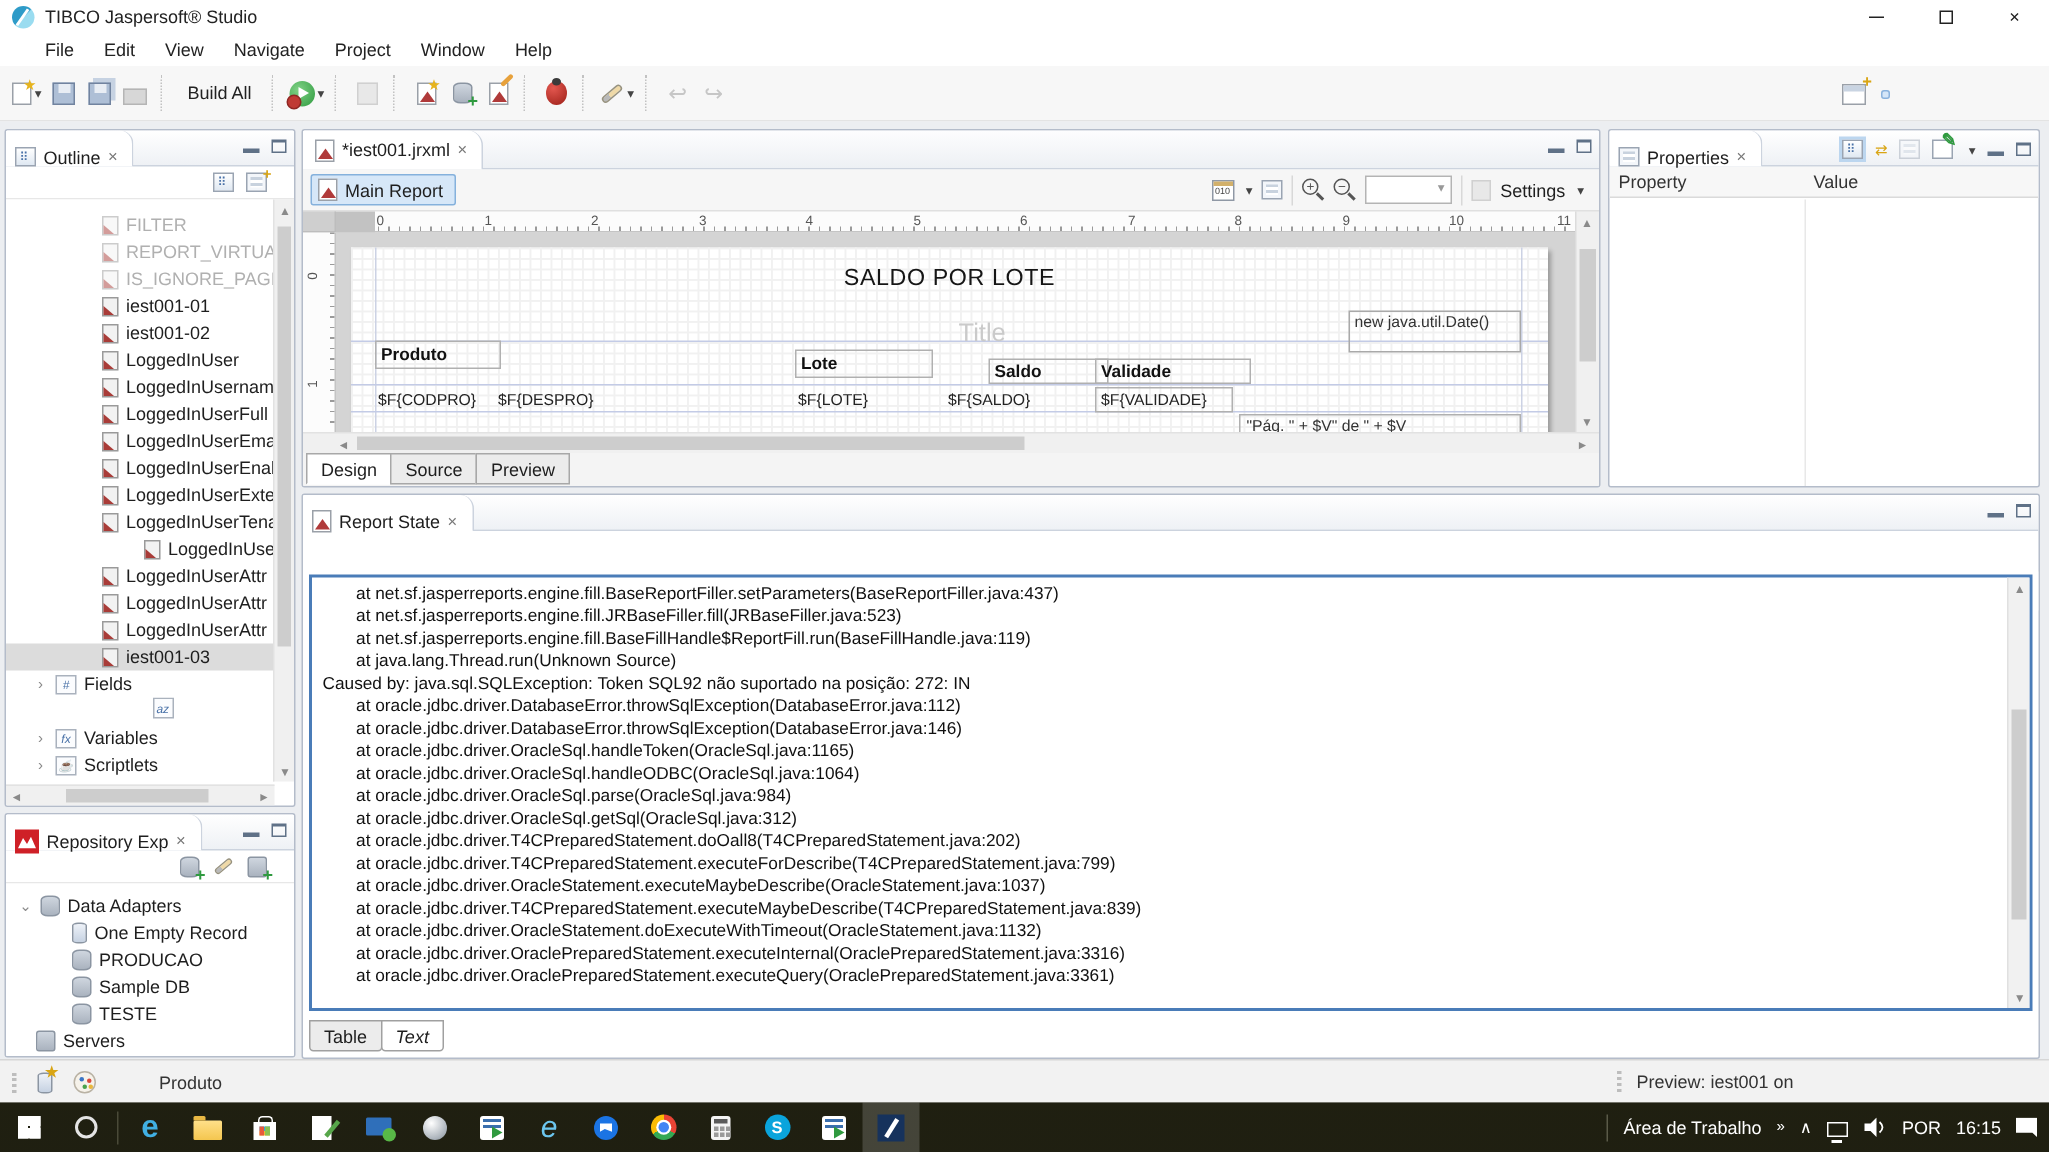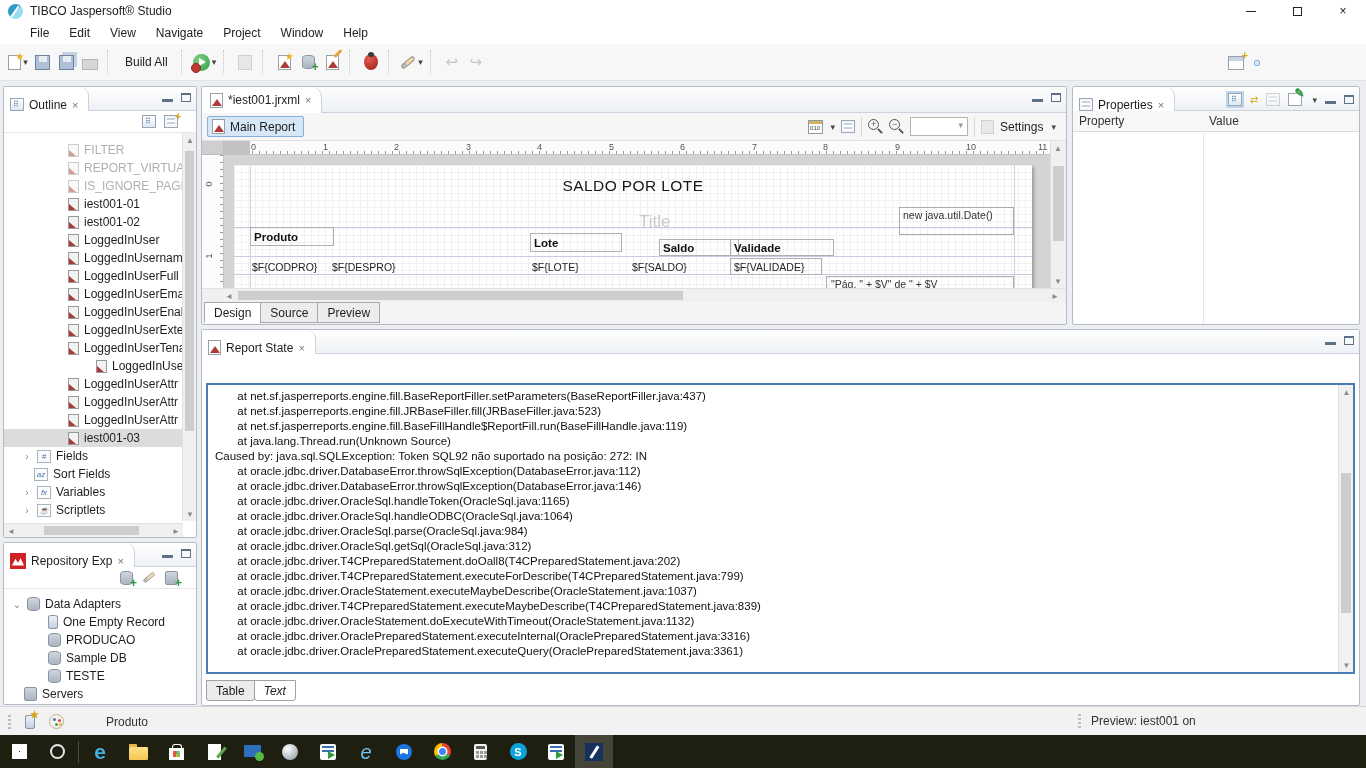--- a/index.html
+++ b/index.html
@@ -379,21 +379,21 @@
           </div>
         <div class="orow sel" style="padding-left:64px;">
             <span class="param-ico"></span>
             <span class="olabel">iest001-03</span>
           </div>
         <div class="orow" style="padding-left:18px;">
             <span class="chev">›</span>
             <span class="g-ico">#</span>
             <span class="olabel">Fields</span>
           </div>
-        <div class="orow" style="padding-left:30px;">
+        <div class="orow" style="padding-left:30px;flex-direction:column;">
             <span class="g-ico">az</span>
             <span class="olabel">Sort Fields</span>
           </div>
         <div class="orow" style="padding-left:18px;">
             <span class="chev">›</span>
             <span class="g-ico">fx</span>
             <span class="olabel">Variables</span>
           </div>
         <div class="orow" style="padding-left:18px;">
             <span class="chev">›</span>
@@ -701,15 +701,29 @@
     <div class="tk">
         <span class="skypeic">S</span>
       </div>
     <div class="tk">
         <span class="sqlapp"></span>
       </div>
     <div class="tk active">
         <span class="jasptk"></span>
       </div>
 
+    <div class="tray">
+      <span class="tray-sep"></span>
+      <span class="tray-txt">Área de Trabalho</span>
+      <span class="tray-txt" style="font-size:10px;">»</span>
+      <span class="chevup">∧</span>
+      <span class="netic"></span>
+      <svg width="16" height="14">
+          <polygon points="1,4 5,4 9,0 9,13 5,9 1,9" fill="#fff"></polygon>
+          <path d="M11,3 q4,3.5 0,7" stroke="#fff" stroke-width="1.2" fill="none"></path>
+        </svg>
+      <span class="tray-txt">POR</span>
+      <span class="tray-txt">16:15</span>
+      <span class="acic"></span>
+    </div>
   </div>
 
 </div>
 
 </body></html>

